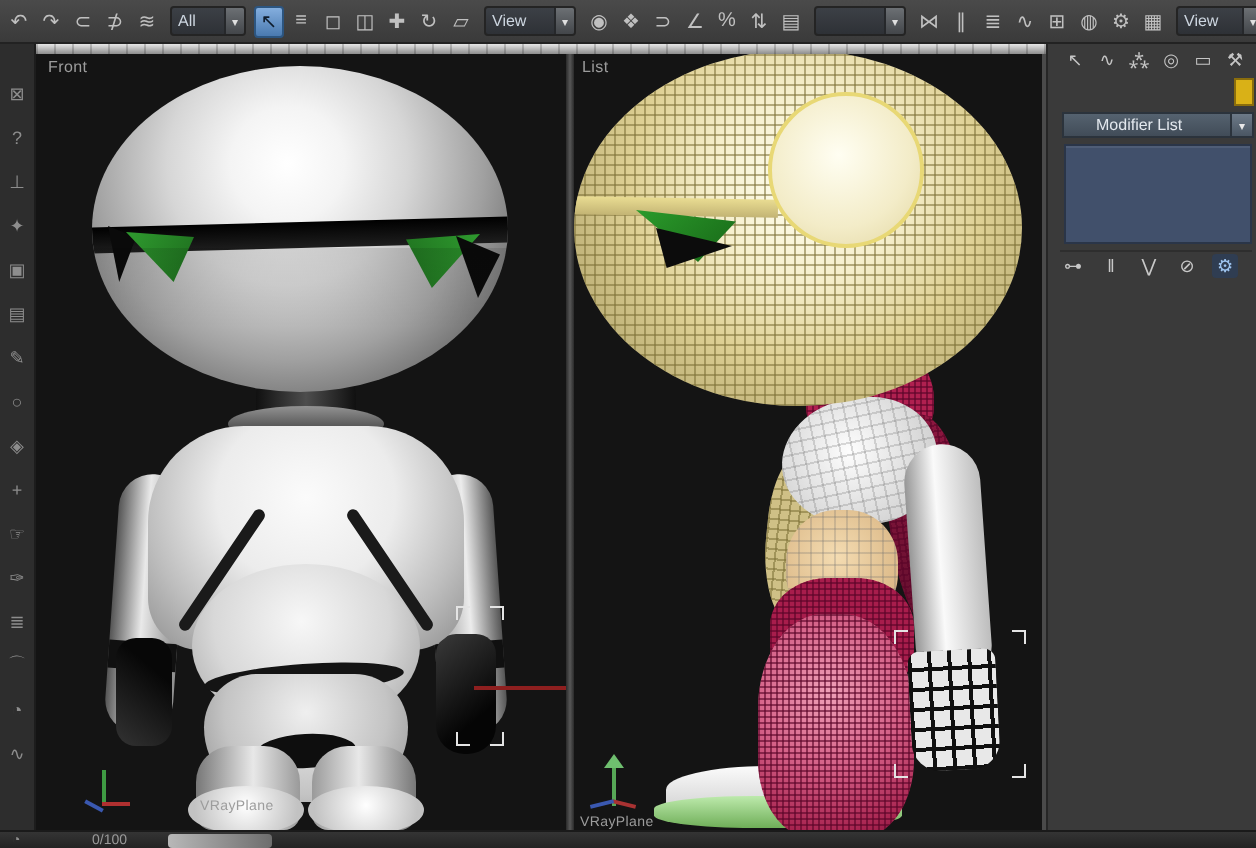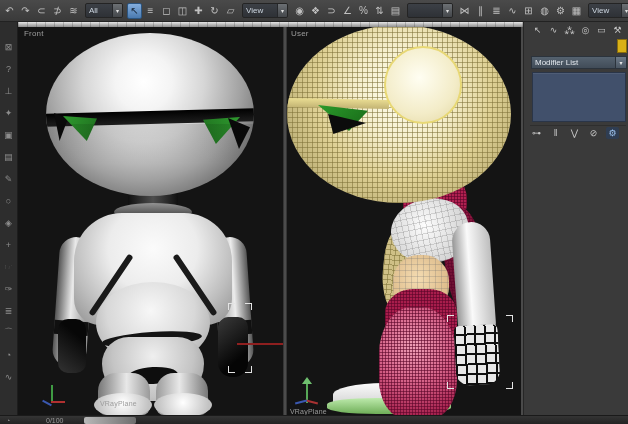--- a/index.html
+++ b/index.html
@@ -53,21 +53,21 @@
   .panel{position:absolute;left:523px;top:22px;width:105px;height:402px;background:#3a3a3a;
     border-left:1px solid #262626;}
   .ptabs{position:absolute;left:6px;top:1px;width:96px;height:14px;display:flex;gap:1px;}
   .ptab{width:15px;height:13px;display:inline-flex;align-items:center;justify-content:center;
     font-size:9px;color:#c5c5c5;}
   .namefield{position:absolute;left:7px;top:17px;width:84px;height:14px;background:#16294a;
     border:1px solid #0c1830;color:#dfe5ec;font-size:8px;line-height:12px;padding:0 3px;}
   .swatch{position:absolute;left:93px;top:17px;width:10px;height:14px;}
   .modlist{position:absolute;left:7px;top:34px;width:96px;height:13px;display:flex;
     background:linear-gradient(#55626f,#414c58);border:1px solid #2b333c;}
-  .modlist .t{flex:1;font-size:8px;color:#e3e8ee;padding:1px 3px;white-space:nowrap;overflow:hidden;}
+  .modlist .t{flex:1;font-size:8px;color:#e3e8ee;padding:1px 16px;white-space:nowrap;overflow:hidden;}
   .modlist .a{width:11px;background:linear-gradient(#6d7a88,#4a5663);border-left:1px solid #2b333c;
     font-size:6px;color:#e8e8e8;display:flex;align-items:center;justify-content:center;}
   .stackbox{position:absolute;left:8px;top:50px;width:94px;height:50px;background:#41506b;
     border:1px solid #2a3548;box-shadow:inset 0 1px 0 rgba(255,255,255,.08);}
   .stackbtns{position:absolute;left:6px;top:103px;width:96px;height:13px;display:flex;gap:6px;
     border-top:1px solid #2e2e2e;padding-top:1px;}
   .stackbtns .pbtn{width:13px;height:12px;display:inline-flex;align-items:center;justify-content:center;
     font-size:9px;color:#c8c8c8;}
   .stackbtns .pbtn.active{color:#9ec4ef;background:#2f3d52;border-radius:2px;}
   
@@ -199,21 +199,21 @@
         <div class="abs" style="left:11px;top:16px;width:14px;height:2px;background:#b03030;"></div>
         <div class="abs" style="left:2px;top:17px;width:10px;height:2px;background:#3a58b0;transform:rotate(28deg);"></div>
       </div>
       <span class="lbl" style="left:82px;top:373px;font-size:7px;">VRayPlane</span>
     </div>
   </div>
 
   <div class="splitter"></div>
 
   <div class="vp" style="left:287px;width:236px;border-right:2px solid #4a4a4a;">
-    <span class="lbl" style="left:4px;top:3px;z-index:11;">User</span>
+    <span class="lbl" style="left:4px;top:3px;z-index:11;">List</span>
 
     <div class="abs" style="inset:0;">
 
       <div class="abs" style="left:116px;top:140px;width:64px;height:60px;border-radius:45% 55% 40% 40%;background:#b02050;">
         <div class="wire-crimson"></div>
       </div>
       <div class="abs" style="left:96px;top:196px;width:46px;height:94px;border-radius:40% 30% 50% 50%;background:#cfc086;transform:rotate(6deg);">
         <div class="wire-tan"></div>
       </div>
       <div class="abs" style="left:158px;top:180px;width:40px;height:112px;border-radius:45%;background:linear-gradient(#8e1740,#5f0e2c);transform:rotate(-8deg);">

